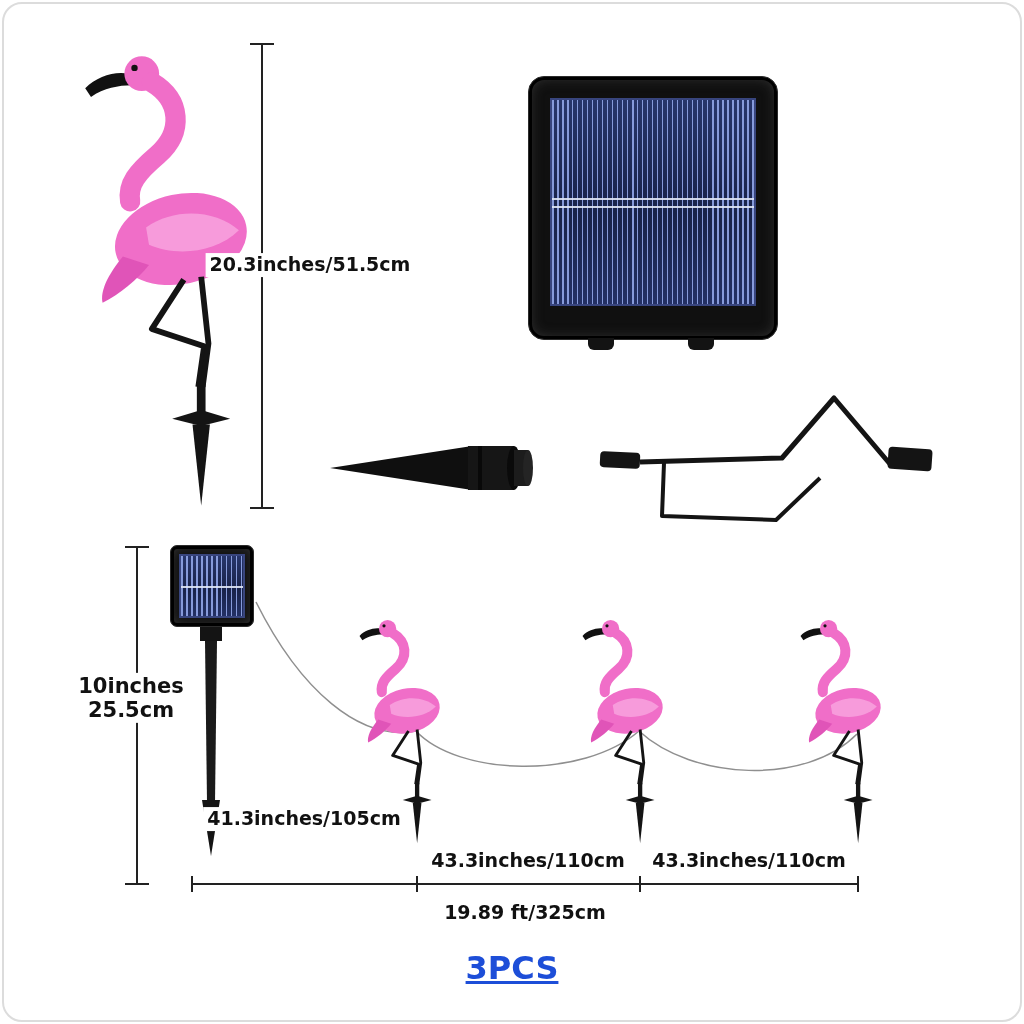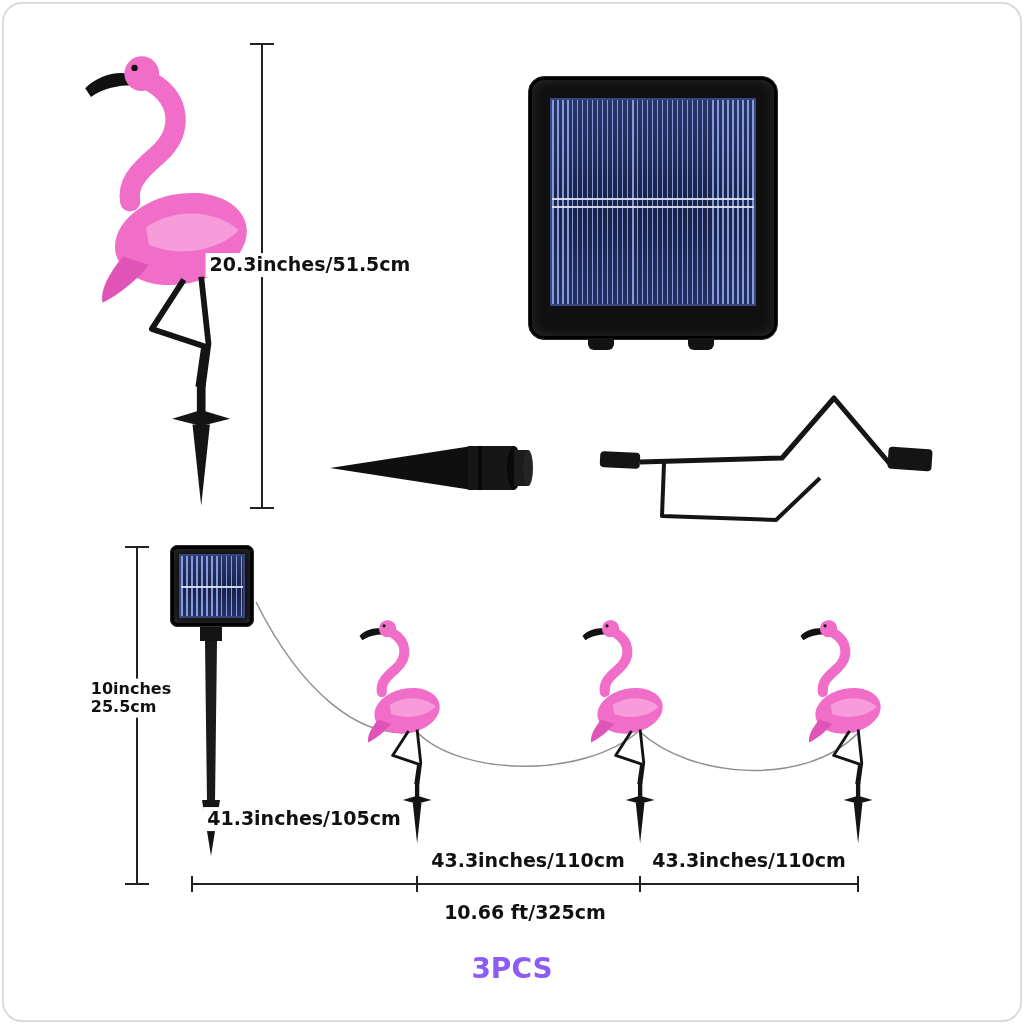--- a/index.html
+++ b/index.html
@@ -37,24 +37,24 @@
     position:absolute; width:26px; height:12px; background:#131313;
     border-radius:0 0 6px 6px; z-index:2;
   }
 
   
   .dim-label {
     position:absolute; transform:translate(-50%,-50%); z-index:3;
     font-weight:700; font-size:19px; color:#111; background:#ffffff;
     padding:1px 4px; white-space:nowrap; line-height:1.15;
   }
-  .dim-stack { text-align:left; font-size:16px; }
+  .dim-stack { text-align:center; font-size:21px; }
   .pcs-label {
     position:absolute; transform:translate(-50%,-50%); z-index:3;
-    font-weight:700; font-size:28px; color:#8b5cf6; white-space:nowrap;
+    font-weight:700; font-size:32px; color:#1d4ed8; white-space:nowrap;text-decoration:underline;
   }
 </style>
 </head>
 <body>
 
 <div class="canvas">
   <div class="frame"></div>
 
   <svg class="art" width="1024" height="1024" viewBox="0 0 1024 1024">
     <defs>
@@ -151,16 +151,16 @@
     <div>10inches</div>
     <div>25.5cm</div>
   </div>
 
   <div class="dim-label" style="left:304px; top:819px;">41.3inches/105cm</div>
 
   <div class="dim-label" style="left:528px; top:861px;">43.3inches/110cm</div>
 
   <div class="dim-label" style="left:749px; top:861px;">43.3inches/110cm</div>
 
-  <div class="dim-label" style="left:525px; top:913px;">10.66 ft/325cm</div>
+  <div class="dim-label" style="left:525px; top:913px;">19.89 ft/325cm</div>
 
   <div class="pcs-label" style="left:512px; top:968px;">3PCS</div>
 </div>
 
 </body></html>

